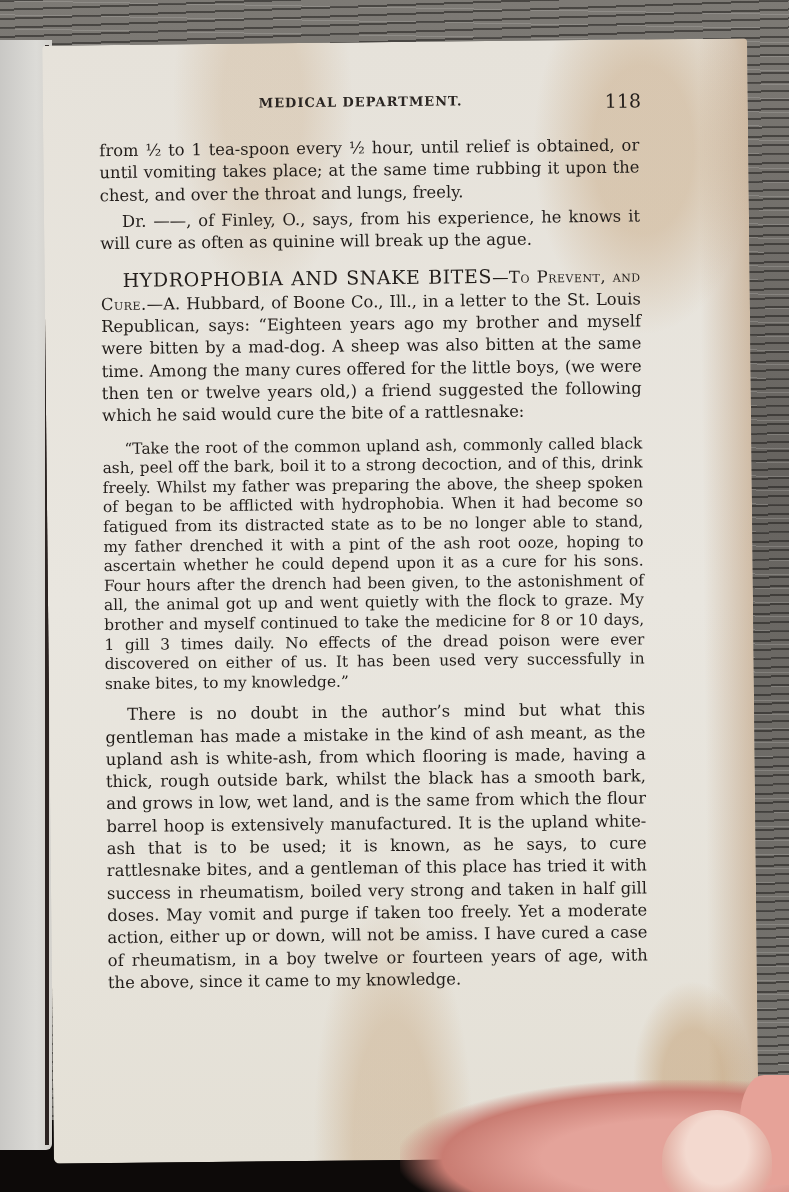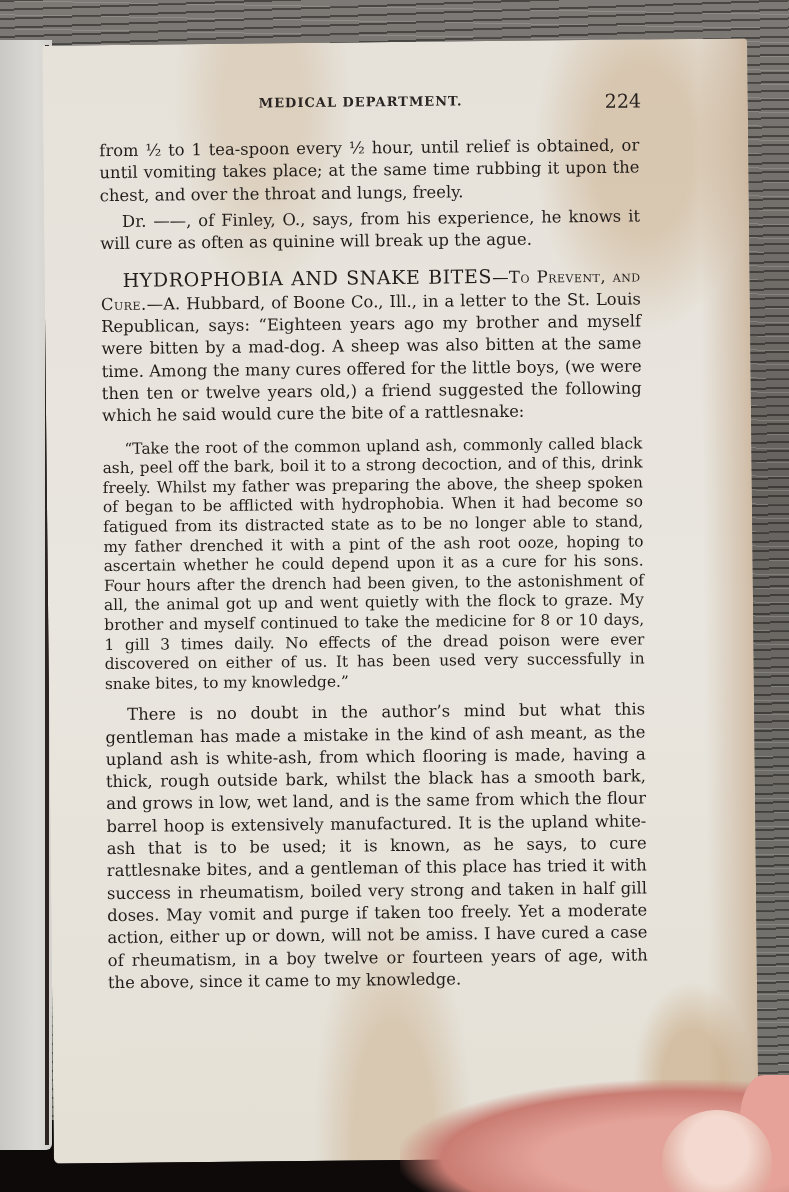--- a/index.html
+++ b/index.html
@@ -84,21 +84,21 @@
 
 <div class="wood"></div>
 <div class="dark-under"></div>
 <div class="left-page"></div>
 <div class="gutter"></div>
 
 <div class="page">
   <div class="running-head">
     <span class="title">MEDICAL DEPARTMENT.</span>
   </div>
-  <div class="page-num">224</div>
+  <div class="page-num">118</div>
 
   <div class="body">
     <p>from ½ to 1 tea-spoon every ½ hour, until relief is obtained, or until vomiting takes place; at the same time rubbing it upon the chest, and over the throat and lungs, freely.</p>
     <p class="indent">Dr. ——, of Finley, O., says, from his experience, he knows it will cure as often as quinine will break up the ague.</p>
     <p class="indent heading-para"><span class="caps">HYDROPHOBIA AND SNAKE BITES</span><span class="sc">—To Prevent, and Cure.</span><span>—A. Hubbard, of Boone Co., Ill., in a letter to the St. Louis Republican, says: “Eighteen years ago my brother and myself were bitten by a mad-dog. A sheep was also bitten at the same time. Among the many cures offered for the little boys, (we were then ten or twelve years old,) a friend suggested the following which he said would cure the bite of a rattlesnake:</span></p>
     <p class="indent quote">“Take the root of the common upland ash, commonly called black ash, peel off the bark, boil it to a strong decoction, and of this, drink freely. Whilst my father was preparing the above, the sheep spoken of began to be afflicted with hydrophobia. When it had become so fatigued from its distracted state as to be no longer able to stand, my father drenched it with a pint of the ash root ooze, hoping to ascertain whether he could depend upon it as a cure for his sons. Four hours after the drench had been given, to the astonishment of all, the animal got up and went quietly with the flock to graze. My brother and myself continued to take the medicine for 8 or 10 days, 1 gill 3 times daily. No effects of the dread poison were ever discovered on either of us. It has been used very successfully in snake bites, to my knowledge.”</p>
     <p class="indent after-quote">There is no doubt in the author’s mind but what this gentleman has made a mistake in the kind of ash meant, as the upland ash is white-ash, from which flooring is made, having a thick, rough outside bark, whilst the black has a smooth bark, and grows in low, wet land, and is the same from which the flour barrel hoop is extensively manufactured. It is the upland white-ash that is to be used; it is known, as he says, to cure rattlesnake bites, and a gentleman of this place has tried it with success in rheumatism, boiled very strong and taken in half gill doses. May vomit and purge if taken too freely. Yet a moderate action, either up or down, will not be amiss. I have cured a case of rheumatism, in a boy twelve or fourteen years of age, with the above, since it came to my knowledge.</p>
   </div>
 </div>
 

